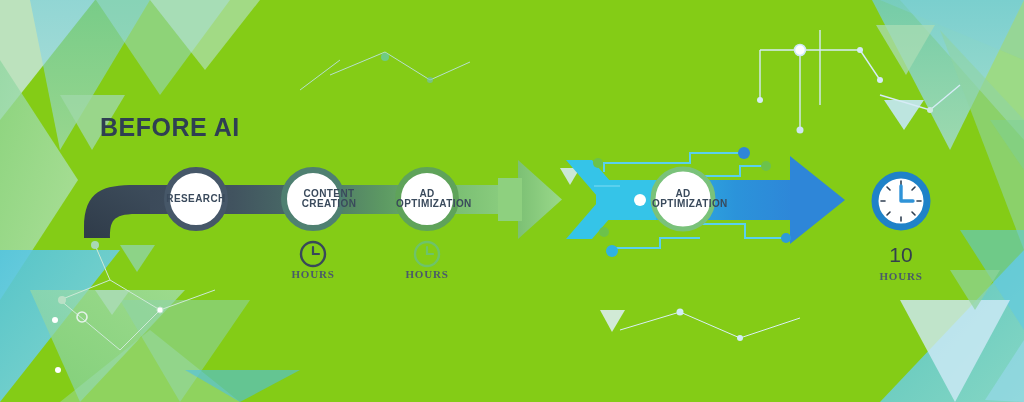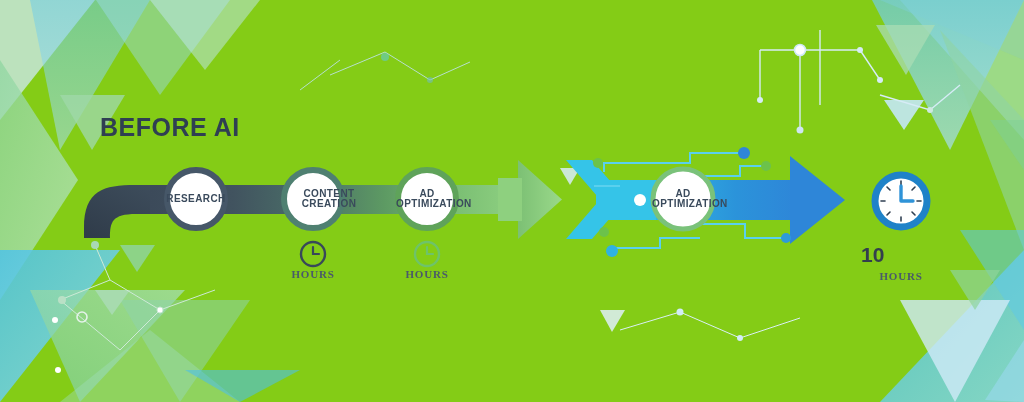--- a/index.html
+++ b/index.html
@@ -43,23 +43,23 @@
     font-weight:600;
     letter-spacing:0.8px;
     color:#4a5a6a;
     text-align:center;
     width:80px;
     font-family:Liberation Serif, serif;
   }
   .hours-value{
     position:absolute;
     font-size:21px;
-    font-weight:700;
+    font-weight:400;
     color:#333f4d;
-    text-align:left;
+    text-align:center;
     width:80px;
   }
 </style>
 </head>
 <body>
 
 <div id="stage">
 
   <svg class="layer" viewBox="0 0 1024 402">
     <defs>

